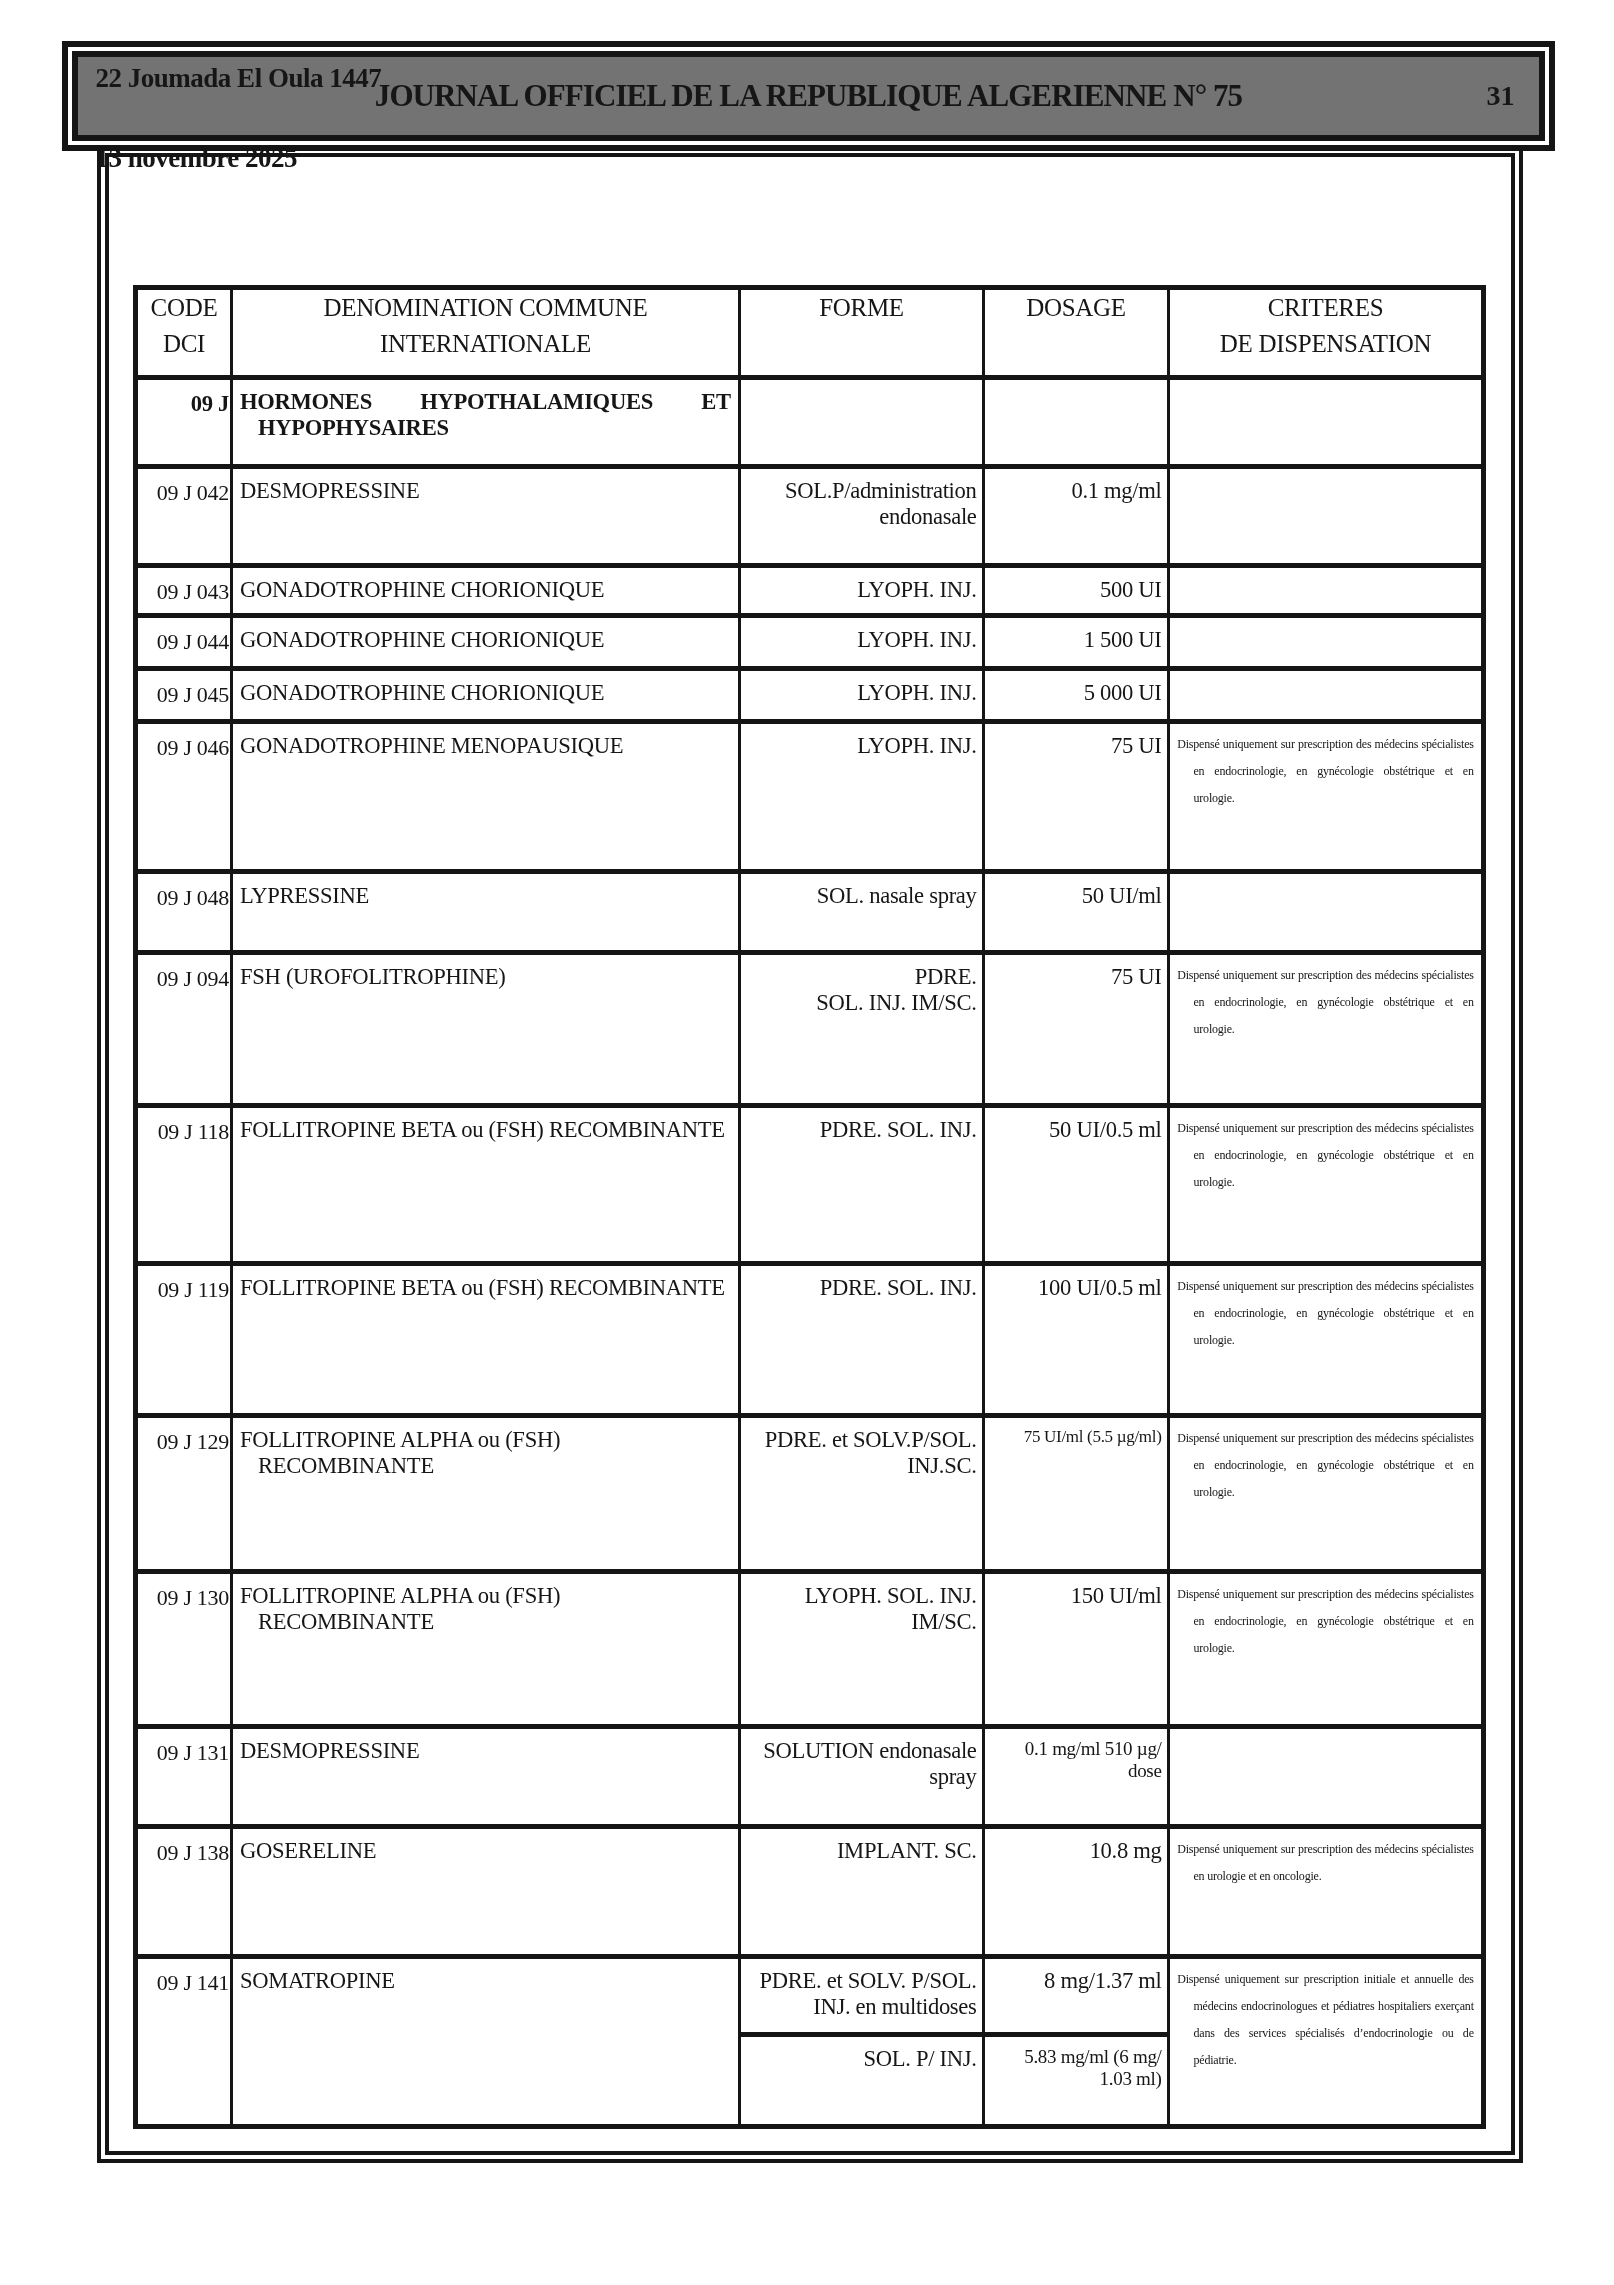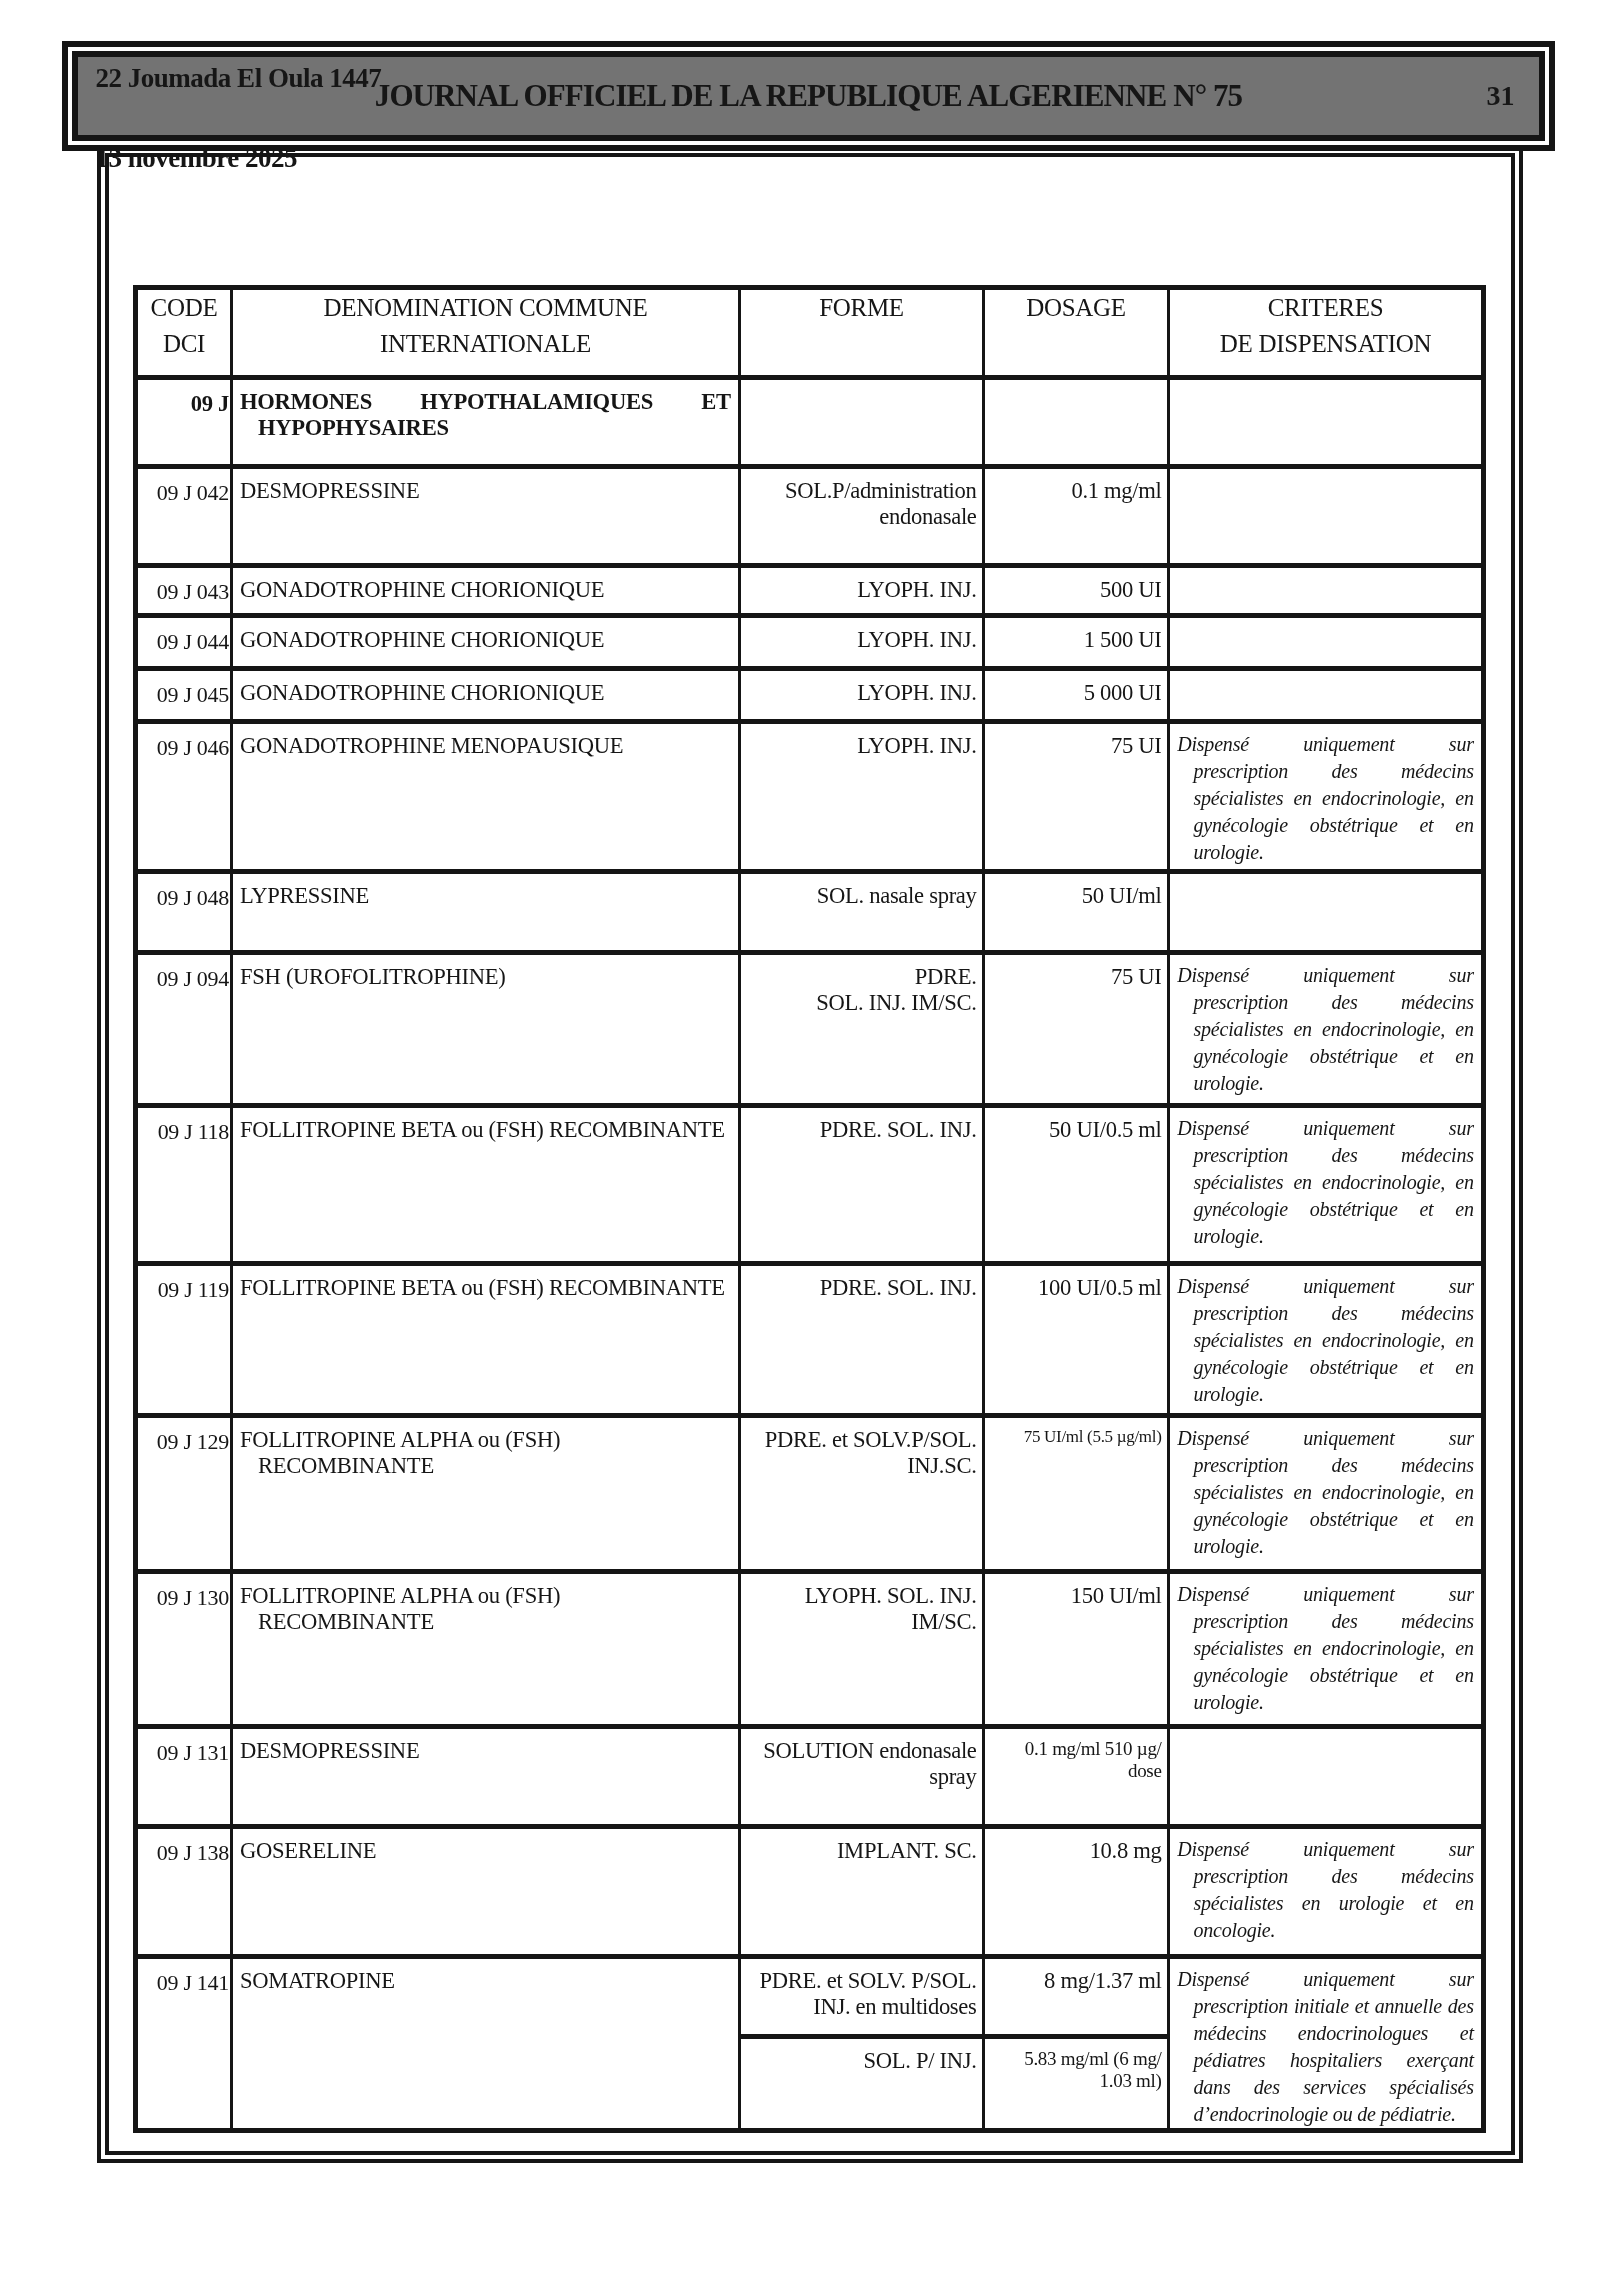--- a/index.html
+++ b/index.html
@@ -65,22 +65,22 @@
   }
   td.dci.section{font-weight:bold;text-align:justify;}
   td.forme,td.dosage{
     font-size:22.6px;letter-spacing:-0.3px;white-space:pre-line;
     padding:9px 5.4px 0 22px;text-indent:-14.5px;text-align:right;
   }
   td.dosage{padding:9px 5.4px 0 20px;text-indent:-12.7px;}
   td.sm{font-size:19px;letter-spacing:-0.3px;}
   td.xs{font-size:17px;letter-spacing:-0.3px;}
   td.criteres{
-    font-size:20px;letter-spacing:-0.2px;line-height:27px;text-align:justify;
-    padding:7.2px 7.2px 0 23.5px;text-indent:-16.3px;font-style:italic;
+    font-size:12px;letter-spacing:-0.2px;line-height:27px;text-align:justify;
+    padding:7.2px 7.2px 0 23.5px;text-indent:-16.3px;
   }
 </style>
 </head>
 <body>
 
 <div class="band-outer">
   <div class="band-inner">
     <div class="band-dates"><span>22 Joumada El Oula 1447</span><br>
       <span>13 novembre 2025</span></div>
     <div class="band-title">JOURNAL OFFICIEL DE LA REPUBLIQUE ALGERIENNE N° 75</div>

